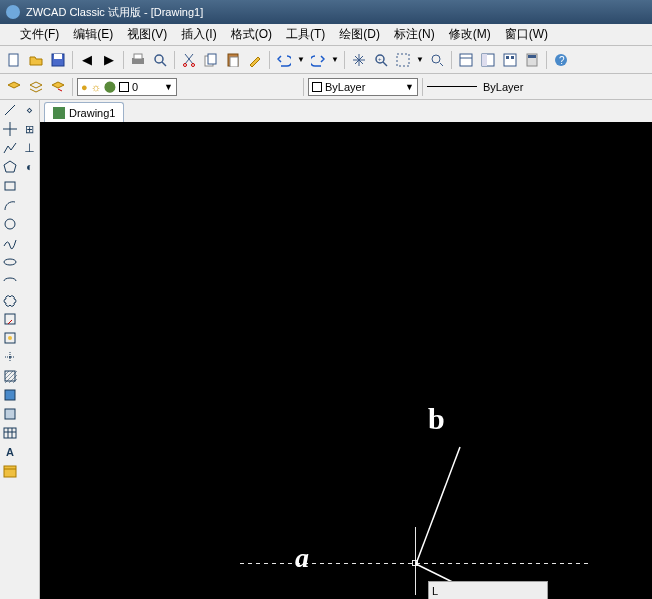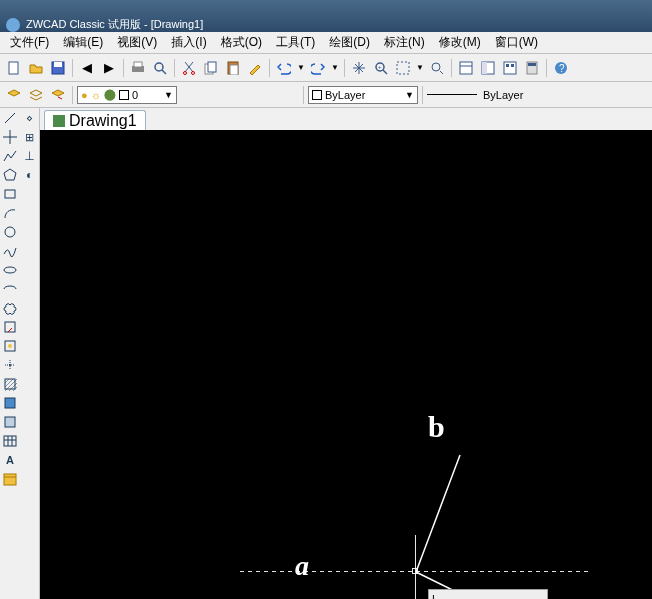--- a/index.html
+++ b/index.html
@@ -1,31 +1,31 @@
 <!DOCTYPE html>
 <html><head>
 <meta charset="utf-8">
 <style>
 *{margin:0;padding:0;box-sizing:border-box;font-family:"Microsoft YaHei",sans-serif}
 body{width:652px;height:599px;overflow:hidden;background:#f0f0f0}
-.titlebar{height:32px;background:linear-gradient(#4a6a8a,#2d4a6a);color:#fff;display:flex;align-items:flex-end;padding:0 6px;font-size:11px}
+.titlebar{height:24px;background:linear-gradient(#4a6a8a,#2d4a6a);color:#fff;display:flex;align-items:center;padding:0 6px;font-size:11px}
 .titlebar .logo{width:14px;height:14px;background:#6fa8dc;border-radius:50%;margin-right:6px}
-.menubar{height:22px;background:#f0f0f0;display:flex;align-items:center;padding:0 4px;font-size:12px;gap:2px;border-bottom:1px solid #c0c0c0}
+.menubar{height:22px;background:#f0f0f0;display:flex;align-items:center;padding:0 14px;font-size:12px;gap:2px;border-bottom:1px solid #c0c0c0}
 .menubar span{padding:2px 6px;cursor:default}
 .toolbar{height:28px;background:#f0f0f0;display:flex;align-items:center;padding:2px 4px;gap:2px;border-bottom:1px solid #c0c0c0}
 .toolbar2{height:26px;background:#f0f0f0;display:flex;align-items:center;padding:2px 4px;gap:2px;border-bottom:1px solid #c0c0c0}
 .tbtn{width:20px;height:20px;border:1px solid transparent;display:flex;align-items:center;justify-content:center;font-size:13px}
 .sep{width:1px;height:18px;background:#c0c0c0;margin:0 2px}
 .workarea{display:flex;height:501px}
 .lefttool{width:20px;background:#f0f0f0;display:flex;flex-direction:column;align-items:center;padding-top:2px;gap:3px}
 .lefttool2{width:20px;background:#f0f0f0;display:flex;flex-direction:column;align-items:center;padding-top:2px;gap:3px;border-right:1px solid #c0c0c0}
 .lbtn{width:16px;height:16px;display:flex;align-items:center;justify-content:center;font-size:12px;color:#1a3a5a}
 .canvas-wrap{flex:1;display:flex;flex-direction:column}
 .tabbar{height:22px;background:#f0f0f0;display:flex;align-items:flex-end;padding:0 4px}
-.tab{height:20px;background:#fff;border:1px solid #9db1c9;border-bottom:none;padding:2px 8px;font-size:16px;display:flex;align-items:center;gap:4px;border-radius:3px 3px 0 0}
+.tab{height:20px;background:#fff;border:1px solid #9db1c9;border-bottom:none;padding:2px 8px;font-size:11px;display:flex;align-items:center;gap:4px;border-radius:3px 3px 0 0}
 .tab .ticon{width:12px;height:12px;background:#4a8a4a}
 .canvas{flex:1;background:#000;position:relative;overflow:hidden}
 .crosshair-h{position:absolute;top:441px;left:200px;width:350px;height:1px;background-image:repeating-linear-gradient(to right,rgba(255,255,255,.9) 0 4px,transparent 4px 8px)}
 .crosshair-v{position:absolute;top:405px;left:375px;width:1px;height:68px;background:rgba(255,255,255,.9)}
 .crosshair-c{position:absolute;top:438px;left:372px;width:6px;height:6px;border:1px solid rgba(255,255,255,.9)}
 .line-b{position:absolute;top:0;left:0;width:100%;height:100%;pointer-events:none}
 .hand-a{position:absolute;top:420px;left:255px;color:#fff;font-size:28px;font-weight:bold;font-style:italic;font-family:"Comic Sans MS",cursive}
 .hand-b{position:absolute;top:280px;left:388px;color:#fff;font-size:30px;font-weight:bold;font-family:"Comic Sans MS",cursive}
 .autocomplete{position:absolute;top:459px;left:388px;width:120px;border:1px solid #a0a0a0;background:#fff;font-size:11px}
 .autocomplete-input{width:100%;height:18px;background:#eee;border:none;padding:0 3px;font-size:11px}

